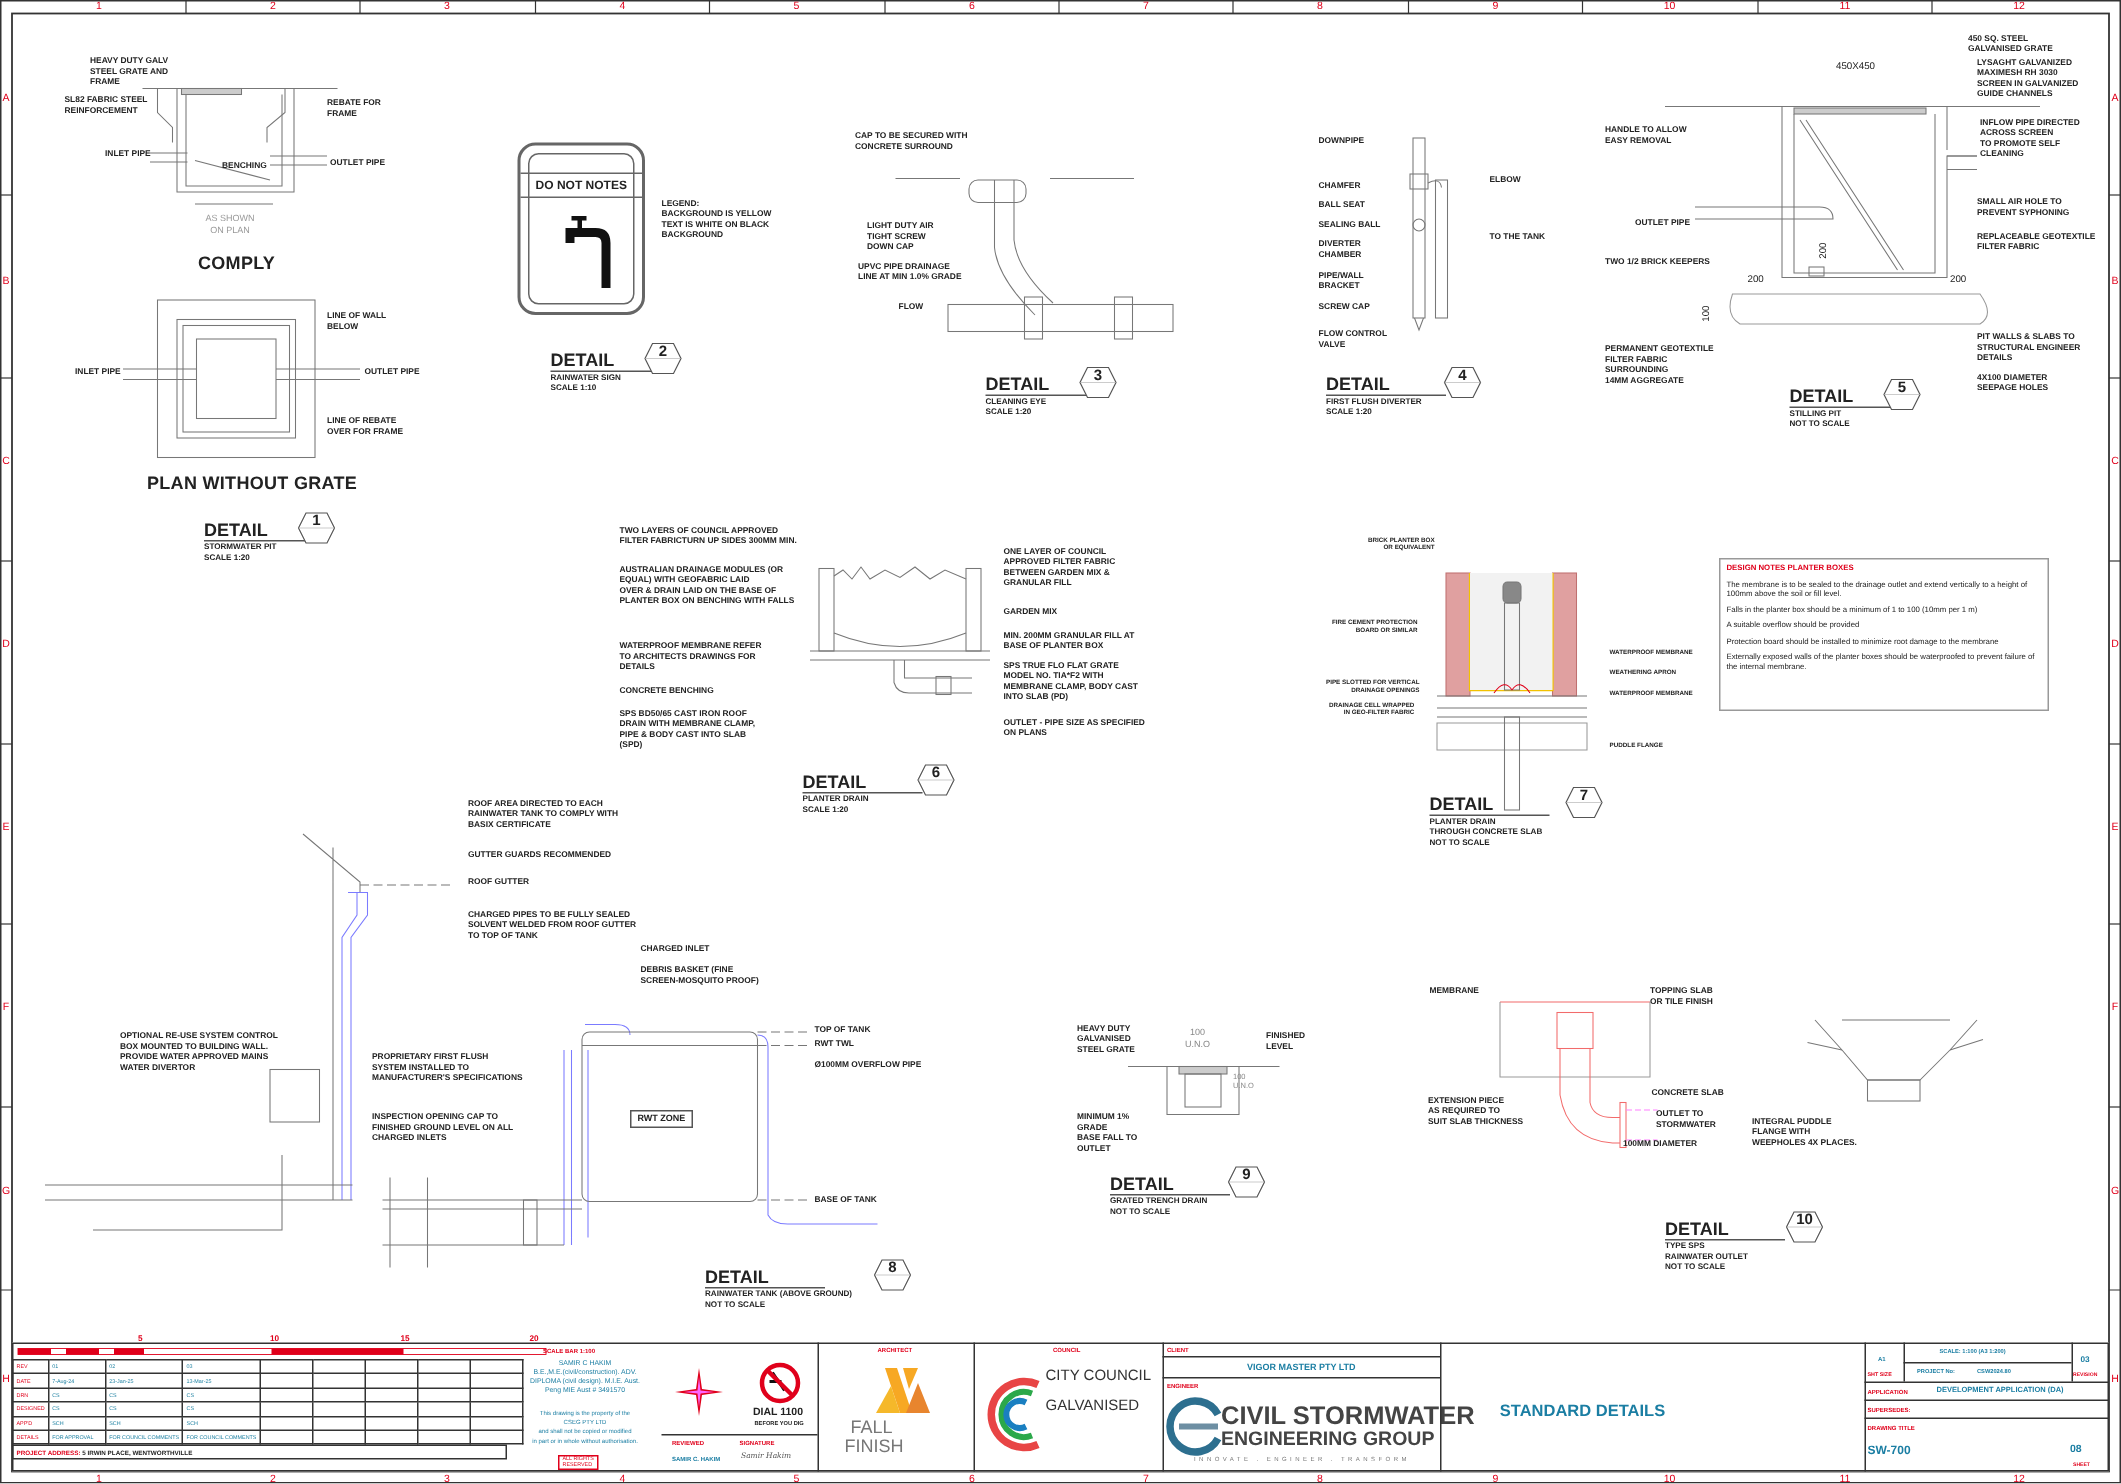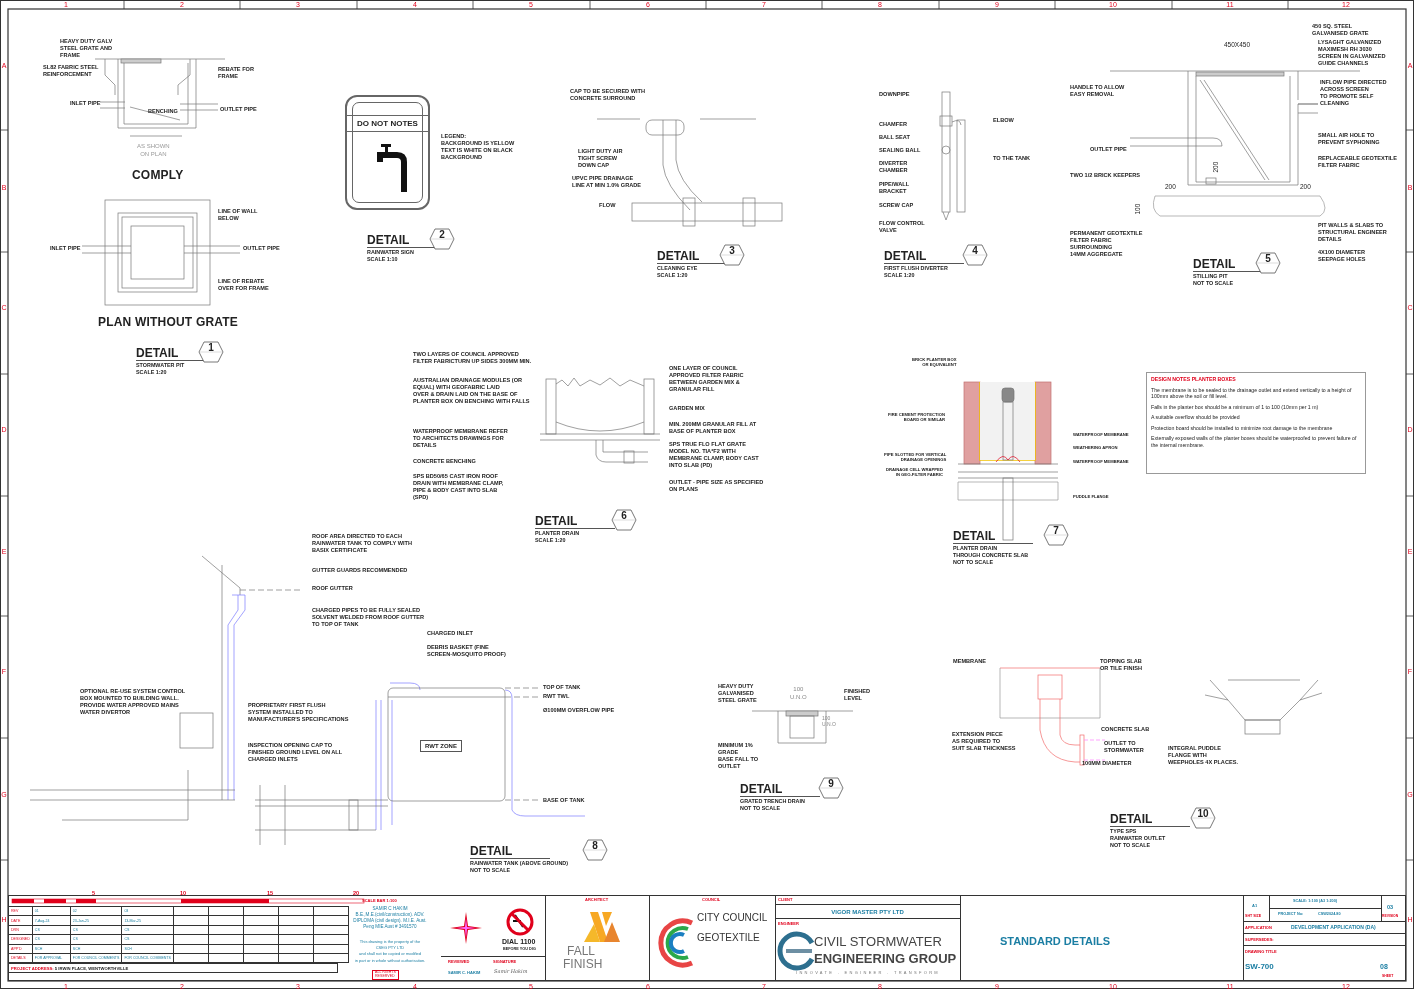--- a/index.html
+++ b/index.html
@@ -648,33 +648,33 @@
 <div class="abs" style="left:567px;top:945px;font-size:12px;color:#777;line-height:1">FALL</div>
 <div class="abs" style="left:563px;top:958px;font-size:12px;color:#777;line-height:1">FINISH</div>
 
 <div class="abs" style="left:649px;top:895px;width:126px;height:86px;border-left:1px solid #333"></div>
 <div class="abs red tiny" style="left:702px;top:897px">COUNCIL</div>
 <svg class="abs" style="left:652px;top:915px" width="44" height="56">
   <path d="M40 8 A22 22 0 1 0 40 48" fill="none" stroke="#e84545" stroke-width="5"></path>
   <path d="M36 14 A15 15 0 1 0 36 42" fill="none" stroke="#2ba84a" stroke-width="4"></path>
   <path d="M32 20 A9 9 0 1 0 32 36" fill="none" stroke="#1a7fc1" stroke-width="4"></path>
 </svg>
-<div class="abs" style="left:697px;top:932px;font-size:10px;color:#333;line-height:1.1">GEOTEXTILE</div>
+<div class="abs" style="left:697px;top:932px;font-size:10px;color:#333;line-height:1.1">GALVANISED</div>
 <div class="abs" style="left:697px;top:912px;font-size:10px;color:#333;line-height:1.1">CITY COUNCIL</div>
 
 <div class="abs" style="left:775px;top:895px;width:185px;height:86px;border-left:1px solid #333"></div>
 <div class="abs red tiny" style="left:778px;top:897px">CLIENT</div>
 <div class="abs" style="left:775px;top:904px;width:185px;height:15px;border-top:1px solid #333;border-bottom:1px solid #333"></div>
 <div class="abs blue" style="left:775px;top:909px;width:185px;text-align:center;font-size:6px;font-weight:bold">VIGOR MASTER PTY LTD</div>
 <div class="abs red tiny" style="left:778px;top:921px">ENGINEER</div>
 <svg class="abs" style="left:776px;top:931px" width="40" height="40">
   <path d="M36 12 A17 17 0 1 0 36 28" fill="none" stroke="#2d6f8f" stroke-width="5"></path>
   <path d="M10 20 H36" stroke="#6d8fa3" stroke-width="4"></path>
 </svg>
-<div class="abs" style="left:814px;top:935px;font-size:13px;font-weight:normal;color:#444;line-height:1">CIVIL STORMWATER</div>
+<div class="abs" style="left:814px;top:935px;font-size:17px;font-weight:bold;color:#444;line-height:1">CIVIL STORMWATER</div>
 <div class="abs" style="left:814px;top:952px;font-size:13px;font-weight:bold;color:#444;line-height:1">ENGINEERING GROUP</div>
 <div class="abs" style="left:783px;top:970px;width:170px;font-size:4px;letter-spacing:2.3px;color:#777;text-align:center">INNOVATE . ENGINEER . TRANSFORM</div>
 
 <div class="abs" style="left:960px;top:895px;width:283px;height:86px;border-left:1px solid #333"></div>
 <div class="abs blue" style="left:960px;top:935px;width:190px;text-align:center;font-size:11px;font-weight:bold">STANDARD DETAILS</div>
 
 <div class="abs" style="left:1243px;top:895px;width:163px;height:86px;border-left:1px solid #333"></div>
 <div class="abs" style="left:1243px;top:921px;width:163px;border-top:1px solid #333"></div>
 <div class="abs" style="left:1243px;top:933px;width:163px;border-top:1px solid #333"></div>
 <div class="abs" style="left:1243px;top:945px;width:163px;border-top:1px solid #333"></div>

